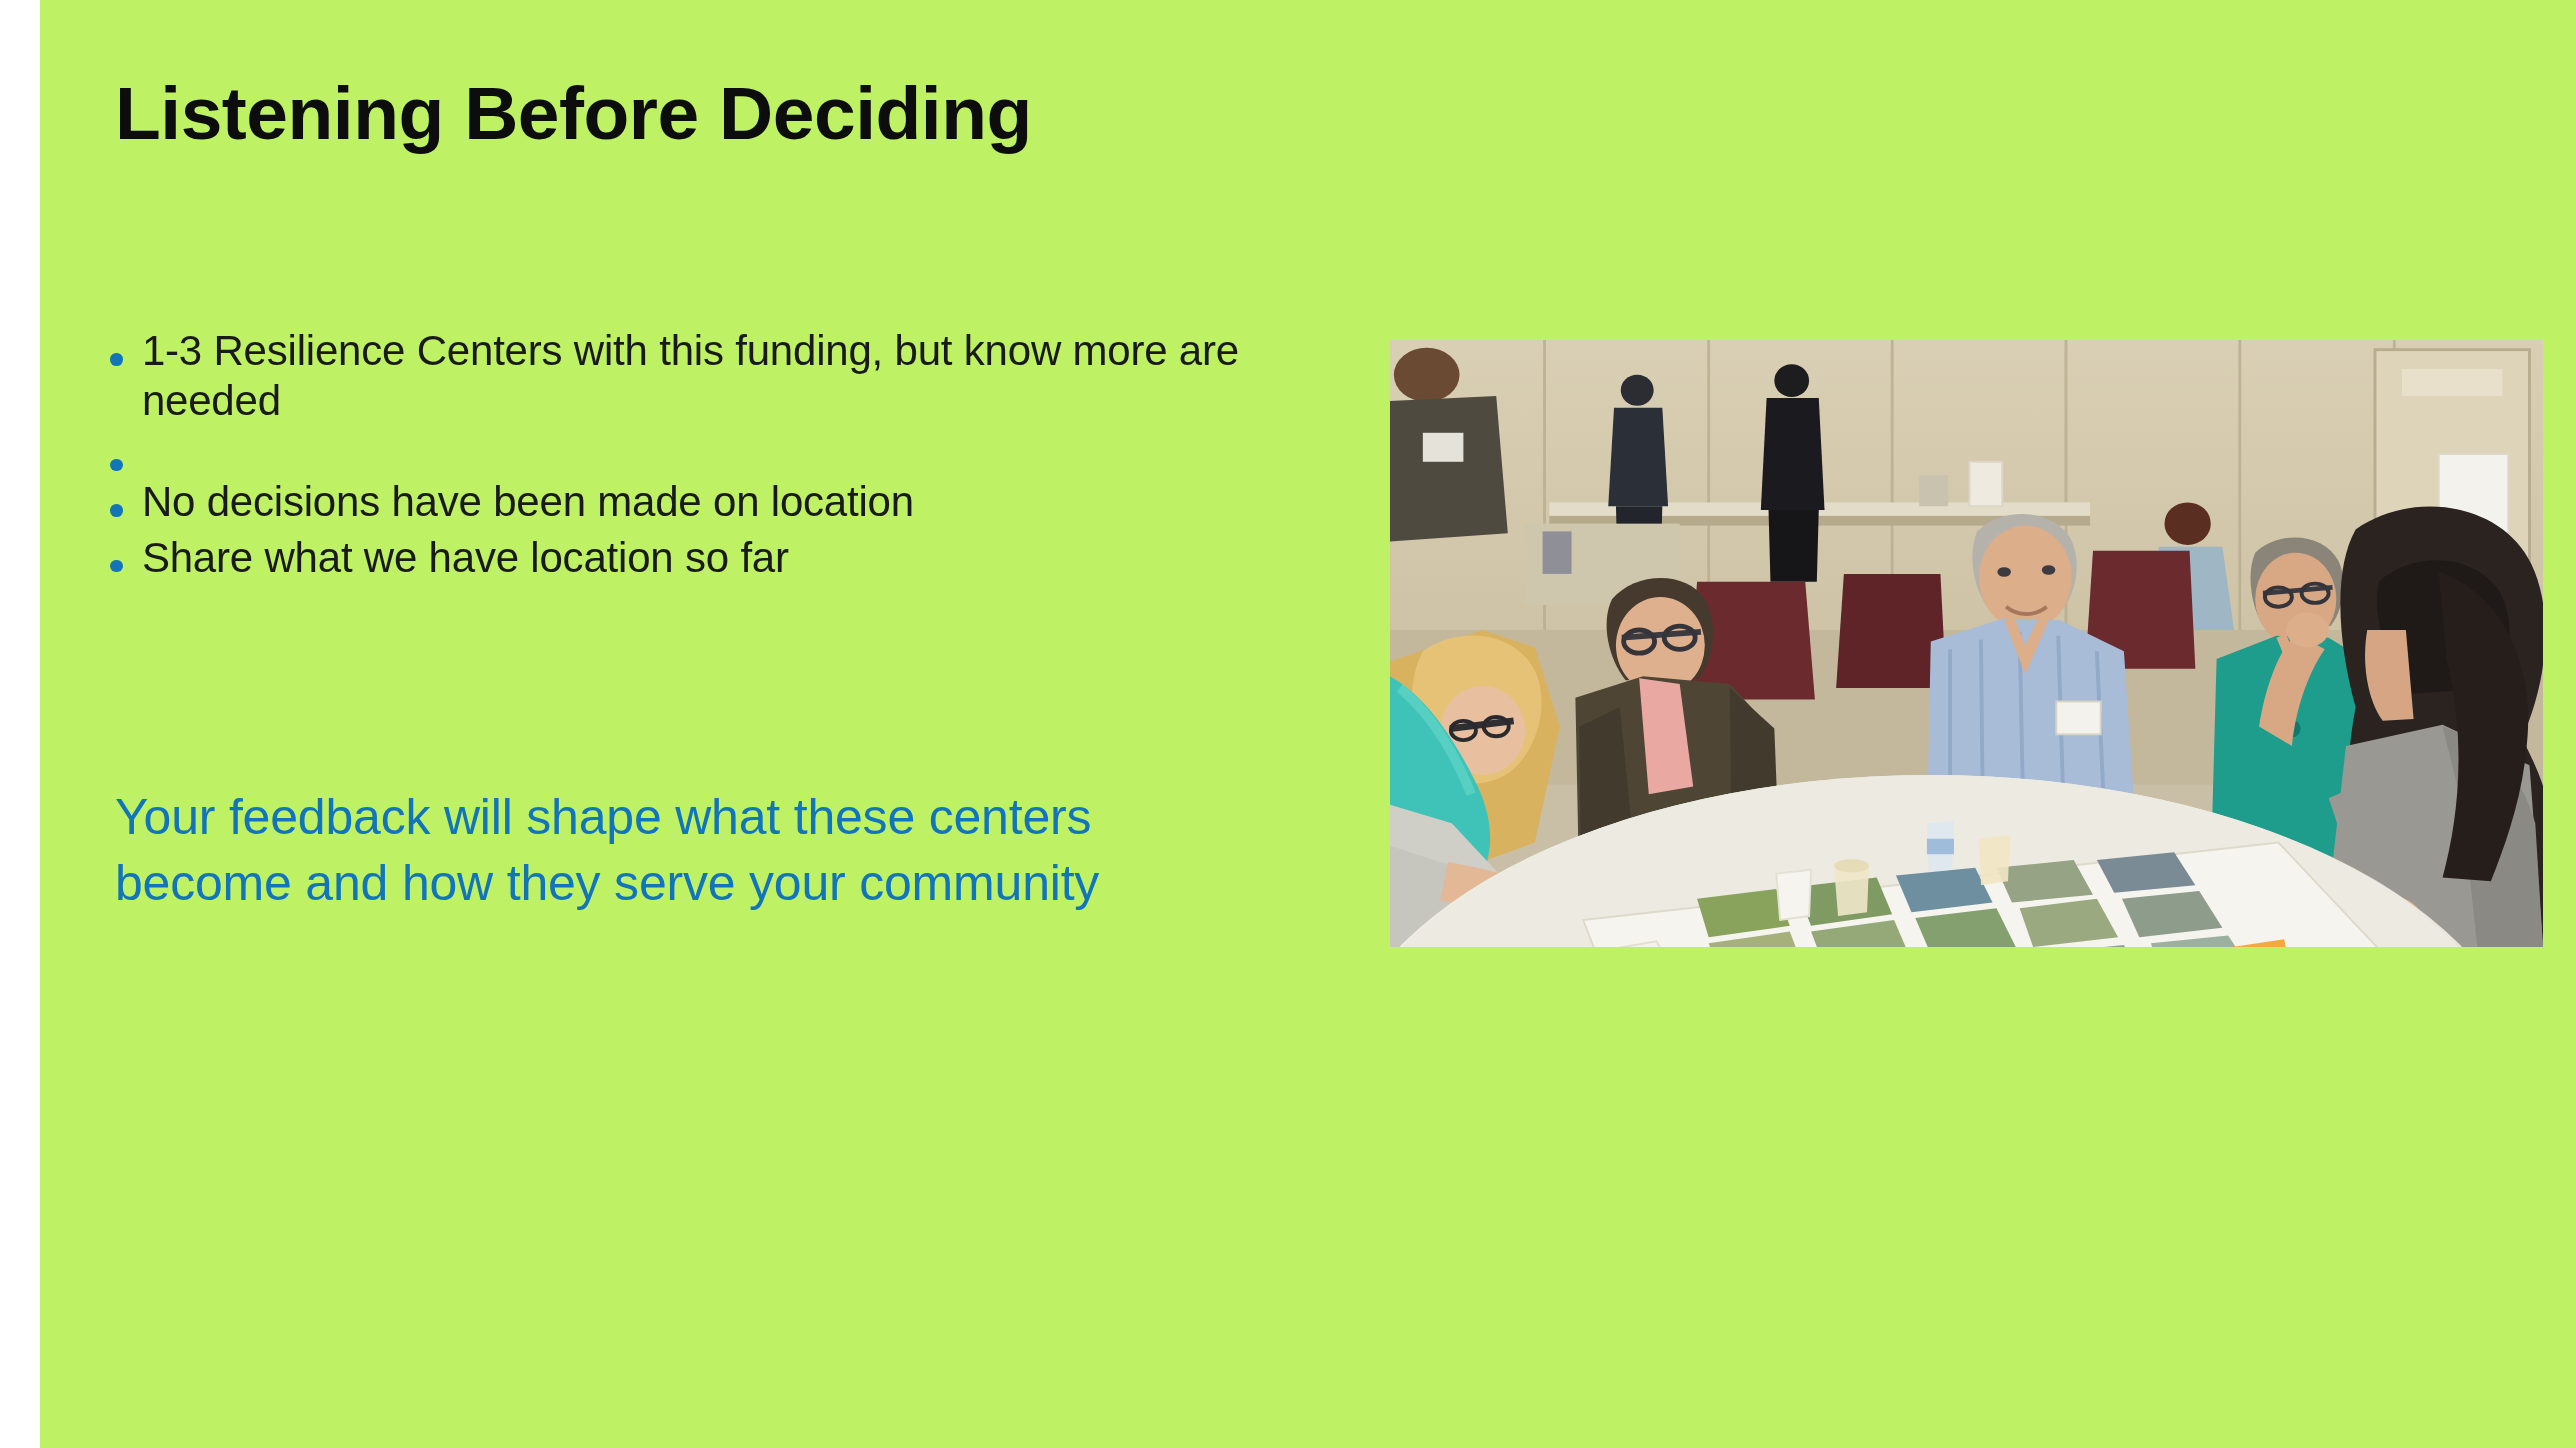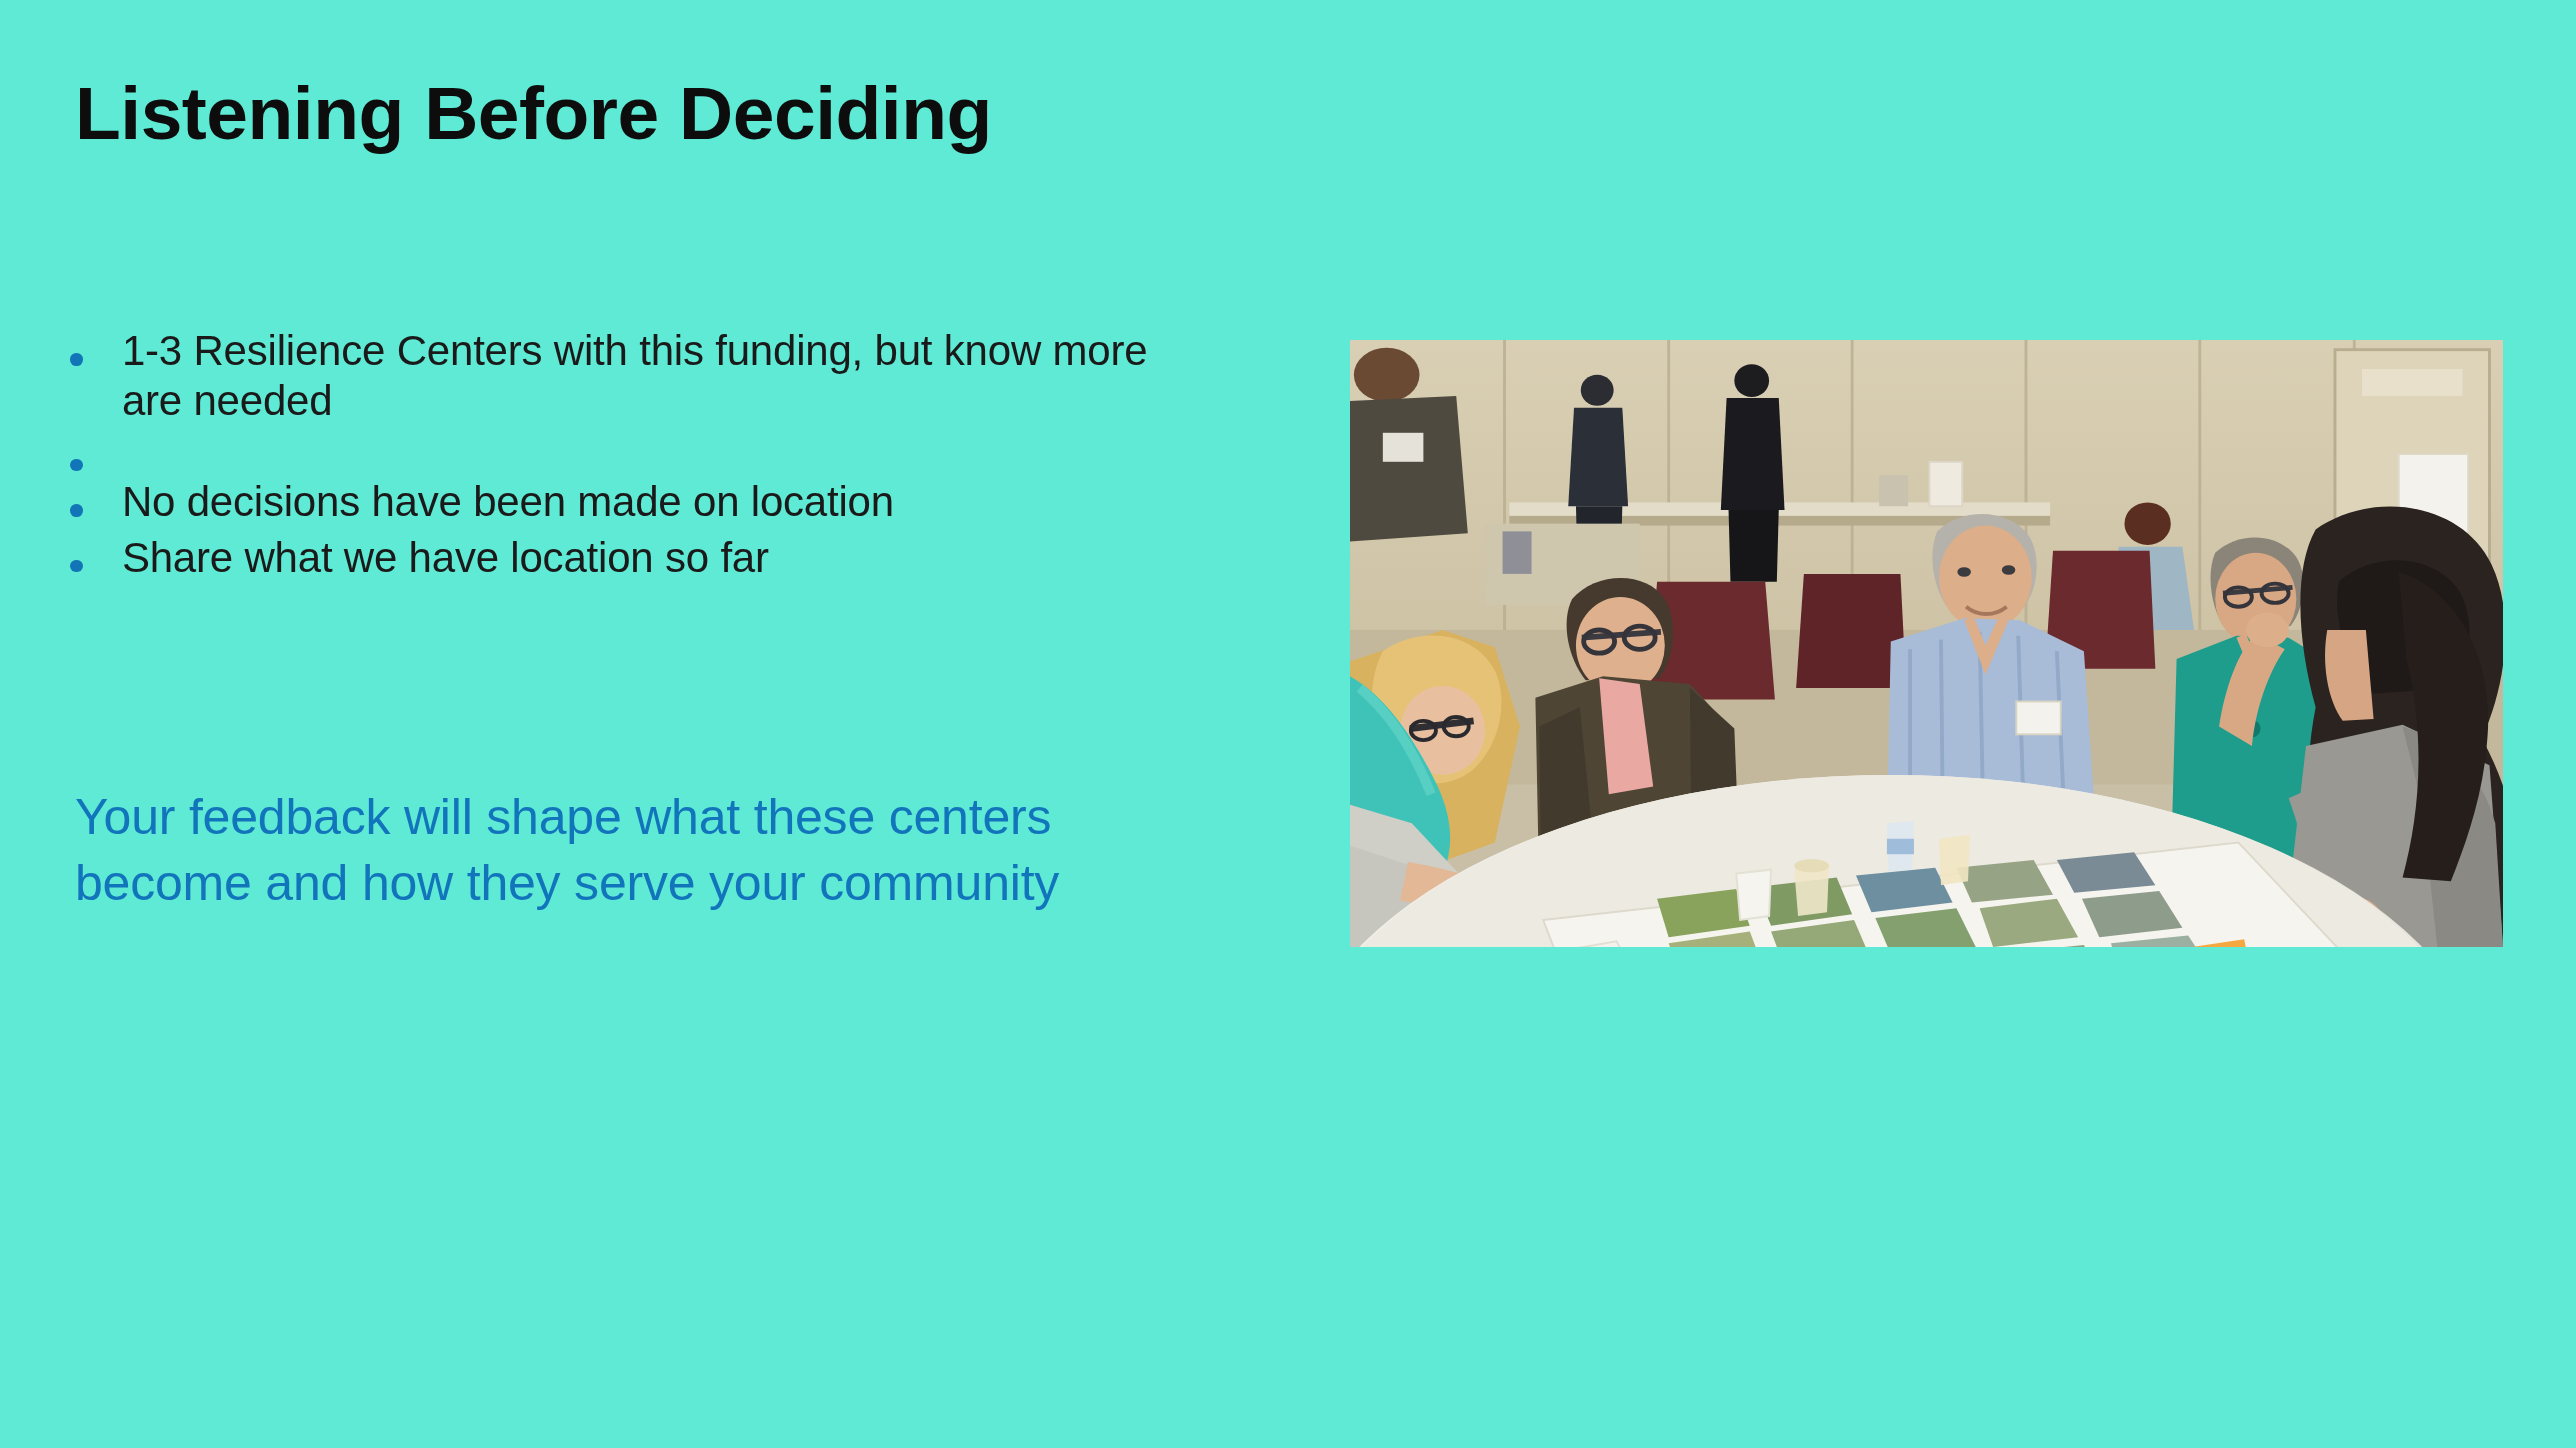--- a/index.html
+++ b/index.html
@@ -3,21 +3,21 @@
 <meta charset="utf-8">
 <style>
   * { margin:0; padding:0; box-sizing:border-box; }
   html,body { width:2576px; height:1449px; }
   body {
     background:#ffffff;
     font-family:"Liberation Sans", sans-serif;
     position:relative;
     overflow:hidden;
   }
-  .slide { position:absolute; inset:0; background:#5eead4; }
+  .slide { position:absolute; inset:0; background:#bef264;margin-left:40px; }
 
   
   .title {
     position:absolute;
     left:75px; top:70px;
     font-size:75px;
     font-weight:bold;
     color:#0d0d0d;
     letter-spacing:-0.5px;
     white-space:nowrap;
@@ -30,21 +30,20 @@
   
   .bullets {
     position:absolute;
     left:70px; top:326px;
     width:1140px;
   }
   .bullet-row {
     display:flex;
     align-items:flex-start;
     margin-bottom:5.8px;
-    gap:20px;
   }
   .bullet-dot {
     flex:0 0 auto;
     width:12.6px; height:12.6px;
     border-radius:50%;
     background:#1175B8;
     margin-top:27px;
     margin-right:19.3px;
   }
   .bullet-text {

